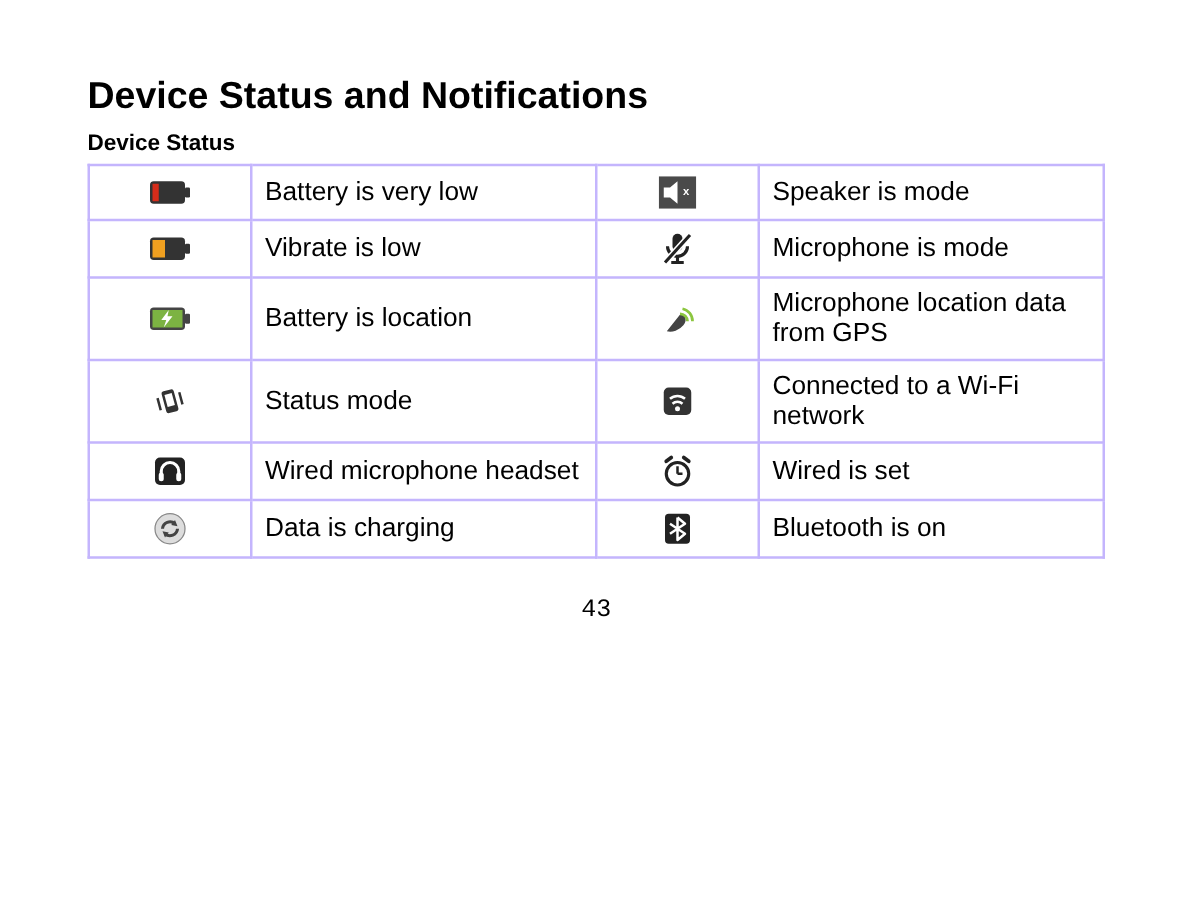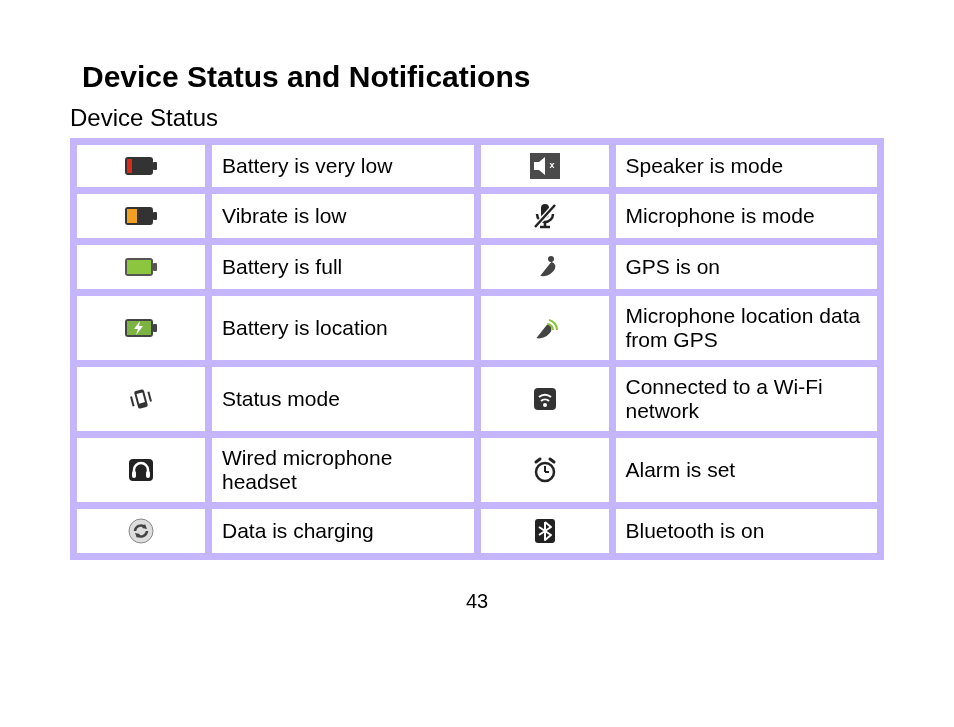--- a/index.html
+++ b/index.html
@@ -10,52 +10,53 @@
     width: 954px;
     height: 727px;
     box-sizing: border-box;
   }
   .page {
     padding: 60px 70px 20px 70px;
   }
   h1 {
     font-size: 30px;
     font-weight: bold;
-    margin: 0 0 10px 12px;
+    margin: 0 0 10px 0;
     color: #000;
   }
   h2 {
-    font-size: 24px;
-    font-weight: normal;
+    font-size: 18px;
+    font-weight: bold;
     margin: 0 0 6px 0;
     color: #000;
   }
   table {
     border-collapse: collapse;
     width: 100%;
     table-layout: fixed;
   }
   td {
-    border: 7px solid #c4b5fd;
+    border: 2px solid #c4b5fd;
     vertical-align: middle;
     font-size: 21px;
     color: #000;
   }
   td.iconcell {
     width: 120px;
     text-align: center;
     padding: 8px 4px;
   }
   td.textcell {
     padding: 8px 10px;
   }
   .pagenum {
     text-align: center;
     font-size: 20px;
     margin-top: 30px;
+    font-family: Liberation Mono, monospace;
   }
   svg { display: block; margin: 0 auto; }
 </style>
 </head>
 <body>
 
 <div class="page">
   <h1>Device Status and Notifications</h1>
   <h2>Device Status</h2>
 
@@ -104,41 +105,20 @@
             <line x1="13" y1="20" x2="13" y2="25" stroke="#222" stroke-width="2.5"></line>
             <line x1="8" y1="25" x2="18" y2="25" stroke="#222" stroke-width="2.5"></line>
             <line x1="3" y1="25" x2="23" y2="3" stroke="#fff" stroke-width="5"></line>
             <line x1="3" y1="25" x2="23" y2="3" stroke="#222" stroke-width="2.5"></line>
           </svg>
         </span>
       </td>
       <td class="textcell"><span>Microphone is mode</span></td>
     </tr>
 
-    <tr>
-      <td class="iconcell">
-        <span>
-          <svg width="34" height="24" viewBox="0 0 34 24">
-            <rect x="1" y="3" width="28" height="18" rx="3" fill="#555"></rect>
-            <rect x="29" y="8" width="4" height="8" rx="1" fill="#555"></rect>
-            <rect x="3" y="5" width="24" height="14" fill="#8cc63f"></rect>
-          </svg>
-        </span>
-      </td>
-      <td class="textcell"><span>Battery is full</span></td>
-      <td class="iconcell">
-        <span>
-          <svg width="28" height="28" viewBox="0 0 28 28">
-            <path d="M6 20 a9 6 0 1 0 16 -8 Z" fill="#444" transform="rotate(-25 14 14)"></path>
-            <circle cx="20" cy="6" r="3" fill="#444"></circle>
-          </svg>
-        </span>
-      </td>
-      <td class="textcell"><span>GPS is on</span></td>
-    </tr>
 
     <tr>
       <td class="iconcell">
         <span>
           <svg width="34" height="24" viewBox="0 0 34 24">
             <rect x="1" y="3" width="28" height="18" rx="3" fill="#444"></rect>
             <rect x="29" y="8" width="4" height="8" rx="1" fill="#444"></rect>
             <rect x="3" y="5" width="24" height="14" fill="#7cb342"></rect>
             <polygon points="16,5 10,13 14,13 12,19 19,10 15,10" fill="#fff"></polygon>
           </svg>
@@ -200,21 +180,21 @@
         <span>
           <svg width="28" height="28" viewBox="0 0 28 28">
             <circle cx="14" cy="16" r="9" fill="none" stroke="#222" stroke-width="2.5"></circle>
             <line x1="14" y1="16" x2="14" y2="10" stroke="#222" stroke-width="2"></line>
             <line x1="14" y1="16" x2="18" y2="16" stroke="#222" stroke-width="2"></line>
             <line x1="5" y1="6" x2="9" y2="3" stroke="#222" stroke-width="3" stroke-linecap="round"></line>
             <line x1="23" y1="6" x2="19" y2="3" stroke="#222" stroke-width="3" stroke-linecap="round"></line>
           </svg>
         </span>
       </td>
-      <td class="textcell"><span>Alarm is set</span></td>
+      <td class="textcell"><span>Wired is set</span></td>
     </tr>
 
     <tr>
       <td class="iconcell">
         <span>
           <svg width="28" height="28" viewBox="0 0 28 28">
             <circle cx="14" cy="14" r="12" fill="#ddd" stroke="#888" stroke-width="1"></circle>
             <path d="M8 14 a6 6 0 0 1 10 -4" stroke="#444" stroke-width="2.5" fill="none"></path>
             <polygon points="18,7 20,12 15,11" fill="#444"></polygon>
             <path d="M20 14 a6 6 0 0 1 -10 4" stroke="#444" stroke-width="2.5" fill="none"></path>

